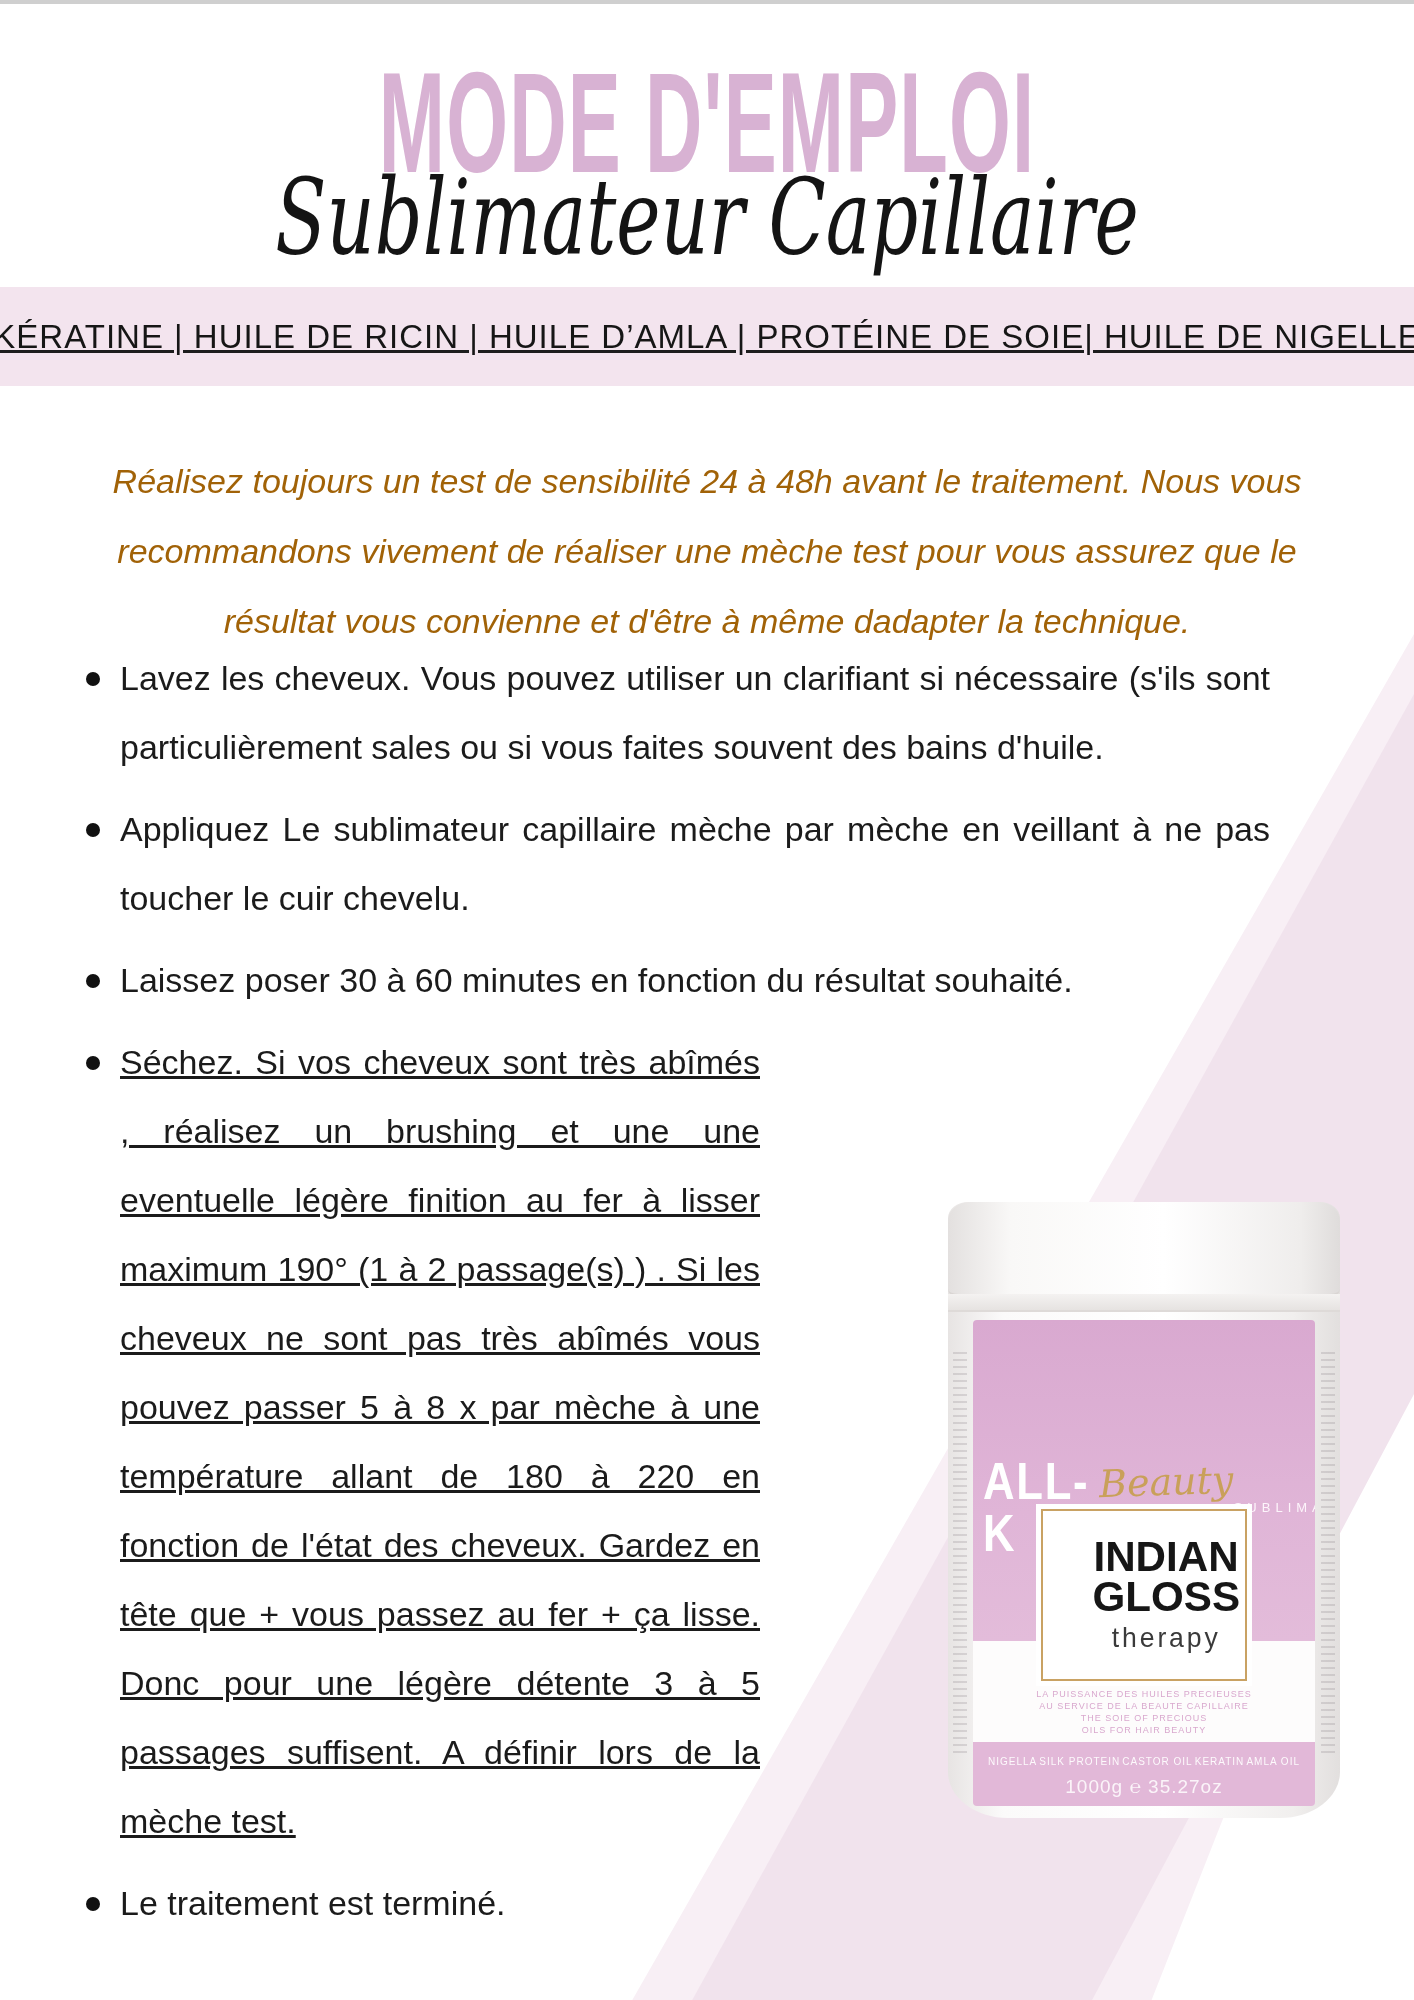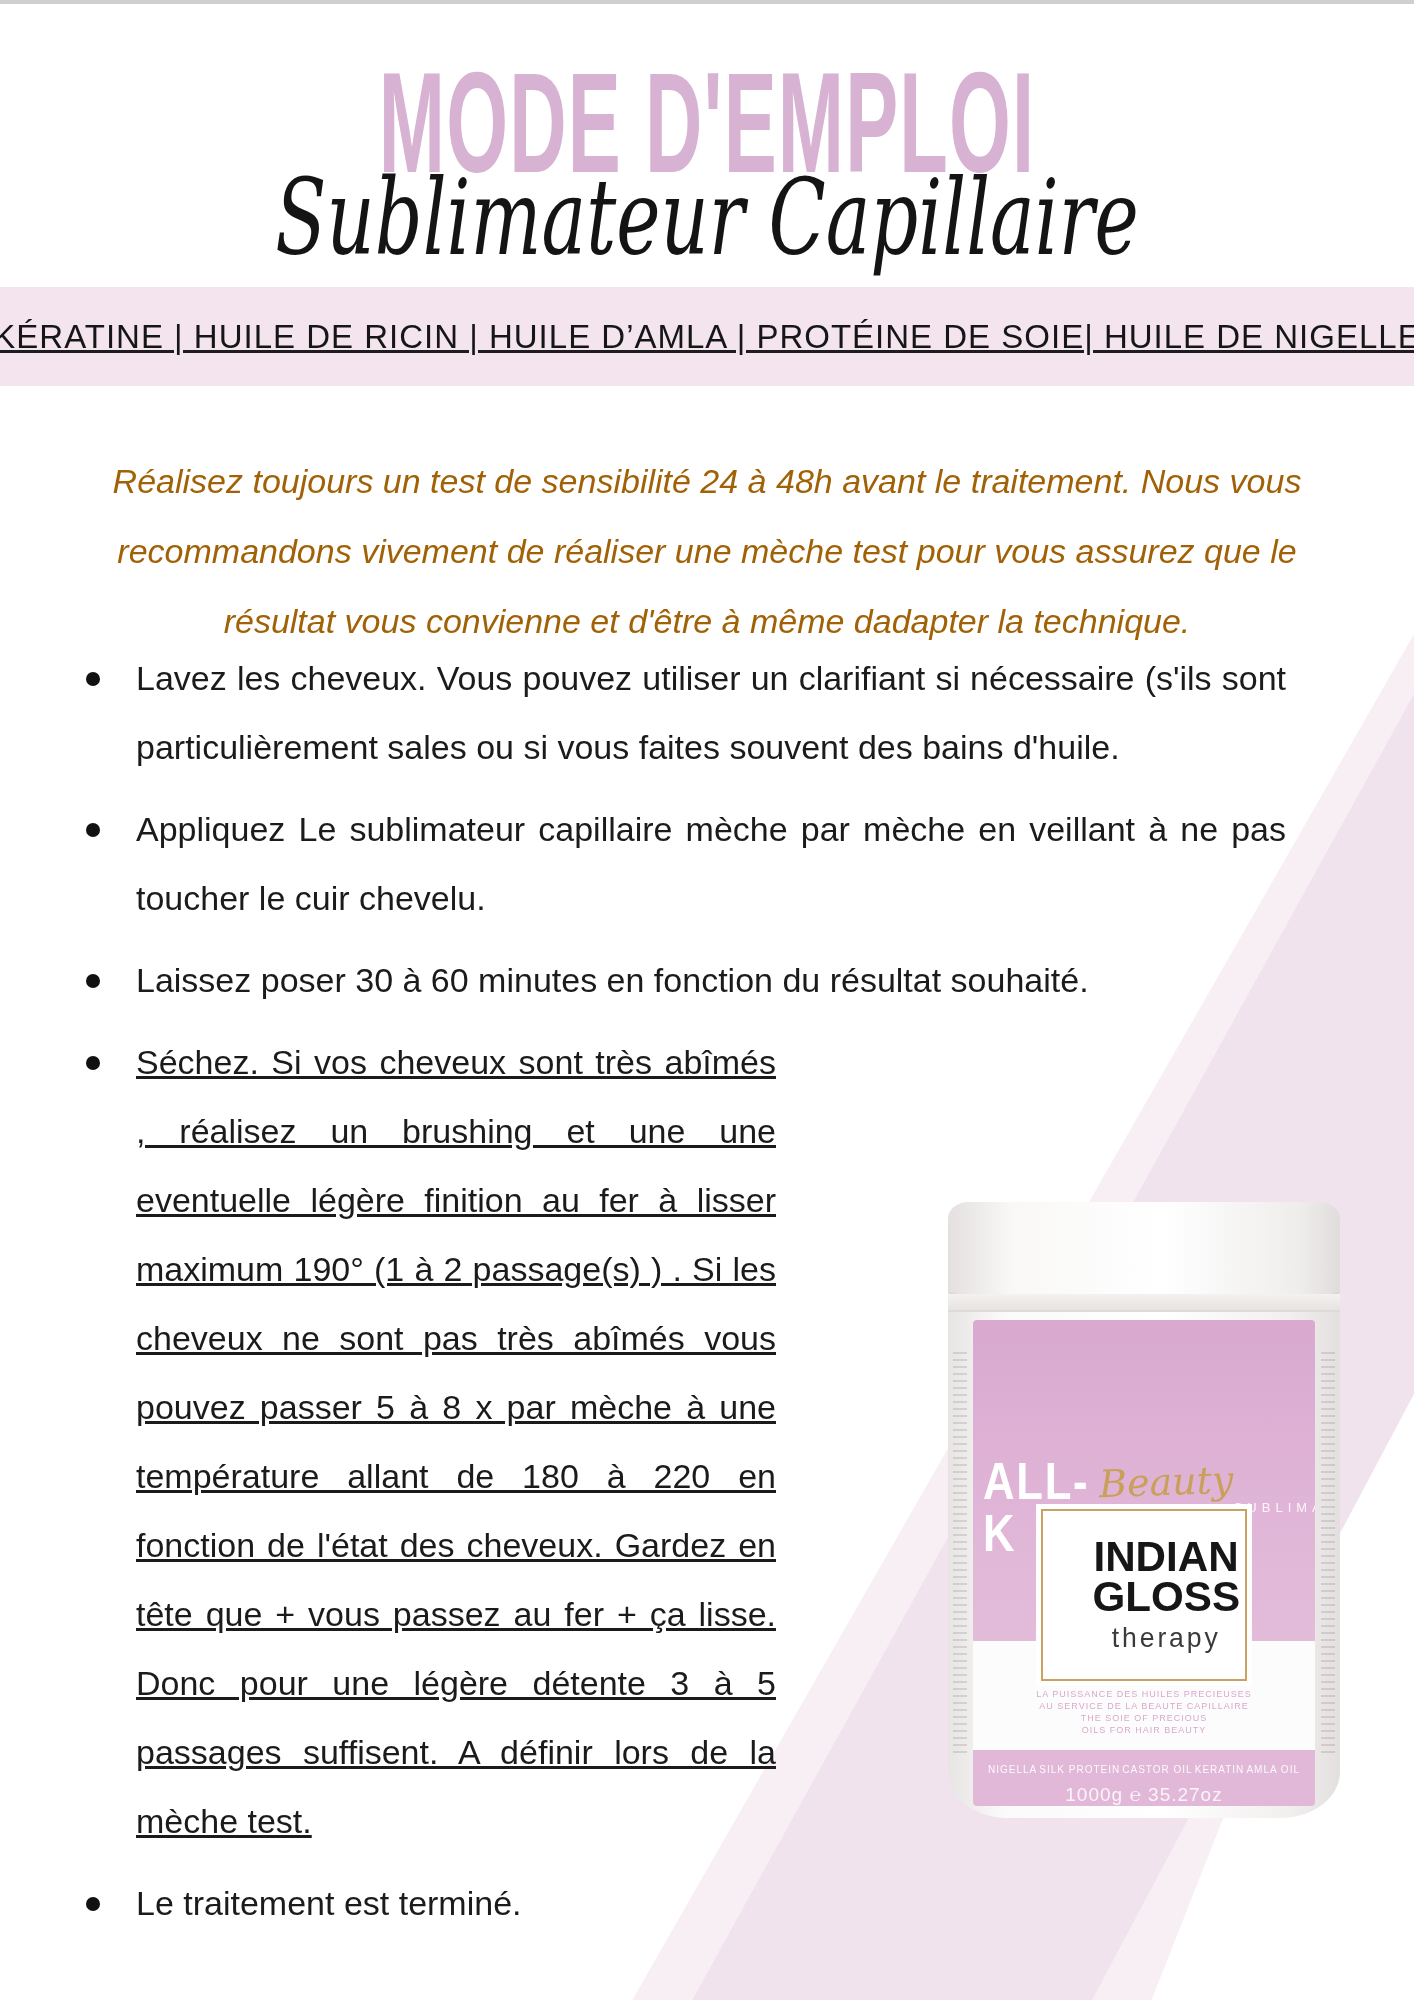--- a/index.html
+++ b/index.html
@@ -35,21 +35,21 @@
     background:#f3e4ee;display:flex;align-items:center;justify-content:center;text-decoration:underline;
   }
   .banner-text{font-size:33px;letter-spacing:1px;color:#161616;white-space:nowrap;}
   
   .intro{
     position:absolute;top:442px;left:92px;width:1230px;z-index:2;
     font-style:italic;font-size:34px;line-height:70px;text-align:center;color:#a16207;
   }
   
   .list{position:absolute;top:640px;left:86px;width:1244px;z-index:2;}
-  .li{display:flex;margin-bottom:13px;gap:16px;}
+  .li{display:flex;margin-bottom:13px;}
   .dot{
     flex:0 0 14px;width:14px;height:14px;border-radius:50%;
     background:#111;margin:28px 20px 0 0;
   }
   .txt{
     font-size:34px;line-height:69px;text-align:justify;color:#1b1b1b;
     width:1150px;
   }
   .li.narrow .txt{width:640px;text-decoration:underline;}
   
@@ -93,21 +93,21 @@
   }
   .label-name{
     margin-top:54px;font-size:13px;letter-spacing:5px;color:#fdf5fb;white-space:nowrap;
   }
   .label-subname{
     margin-top:6px;font-size:9px;letter-spacing:3px;color:rgba(255,248,253,.65);white-space:nowrap;
   }
   .label-white{
     height:95px;background:#fdfcfc;
     display:flex;flex-direction:column;align-items:center;justify-content:flex-end;
-    padding-bottom:14px;
+    padding-bottom:6px;
   }
   .tagline{font-size:9px;line-height:12px;letter-spacing:1px;color:#d9a8ce;text-align:center;}
   .label-strip{
     height:70px;background:#e2b8d8;
     display:flex;flex-direction:column;align-items:center;justify-content:center;
   }
   .ingredients{
     width:312px;display:flex;justify-content:space-between;
     font-size:10px;letter-spacing:1px;color:rgba(255,255,255,.92);white-space:nowrap;
   }

